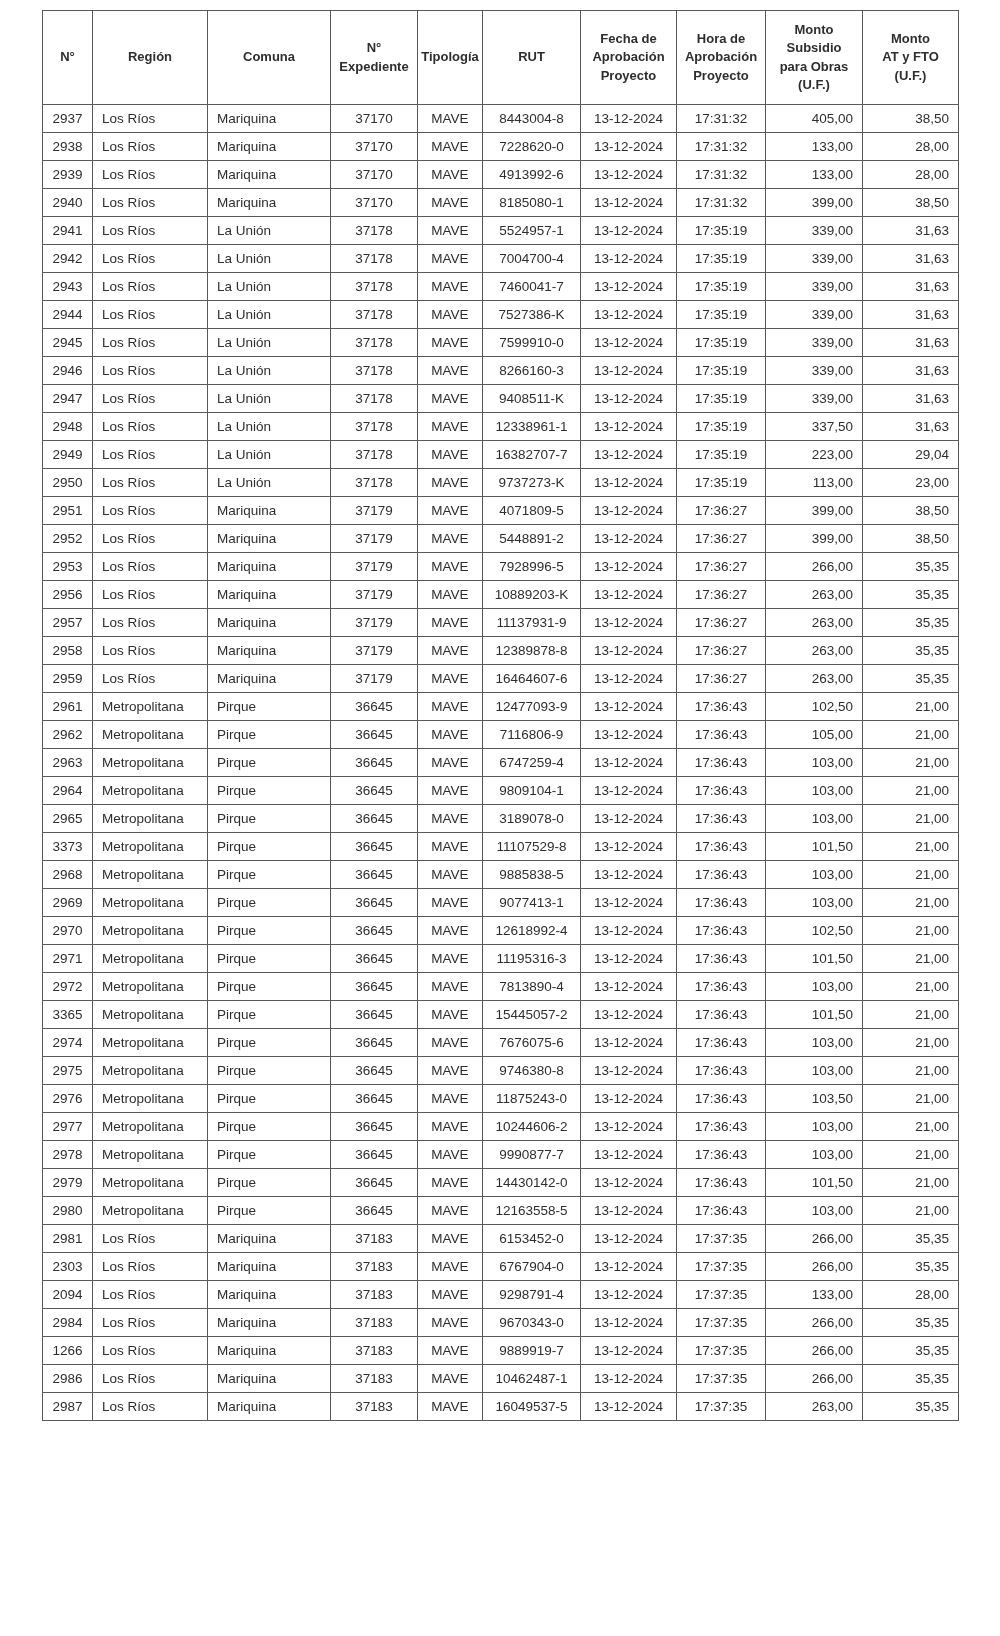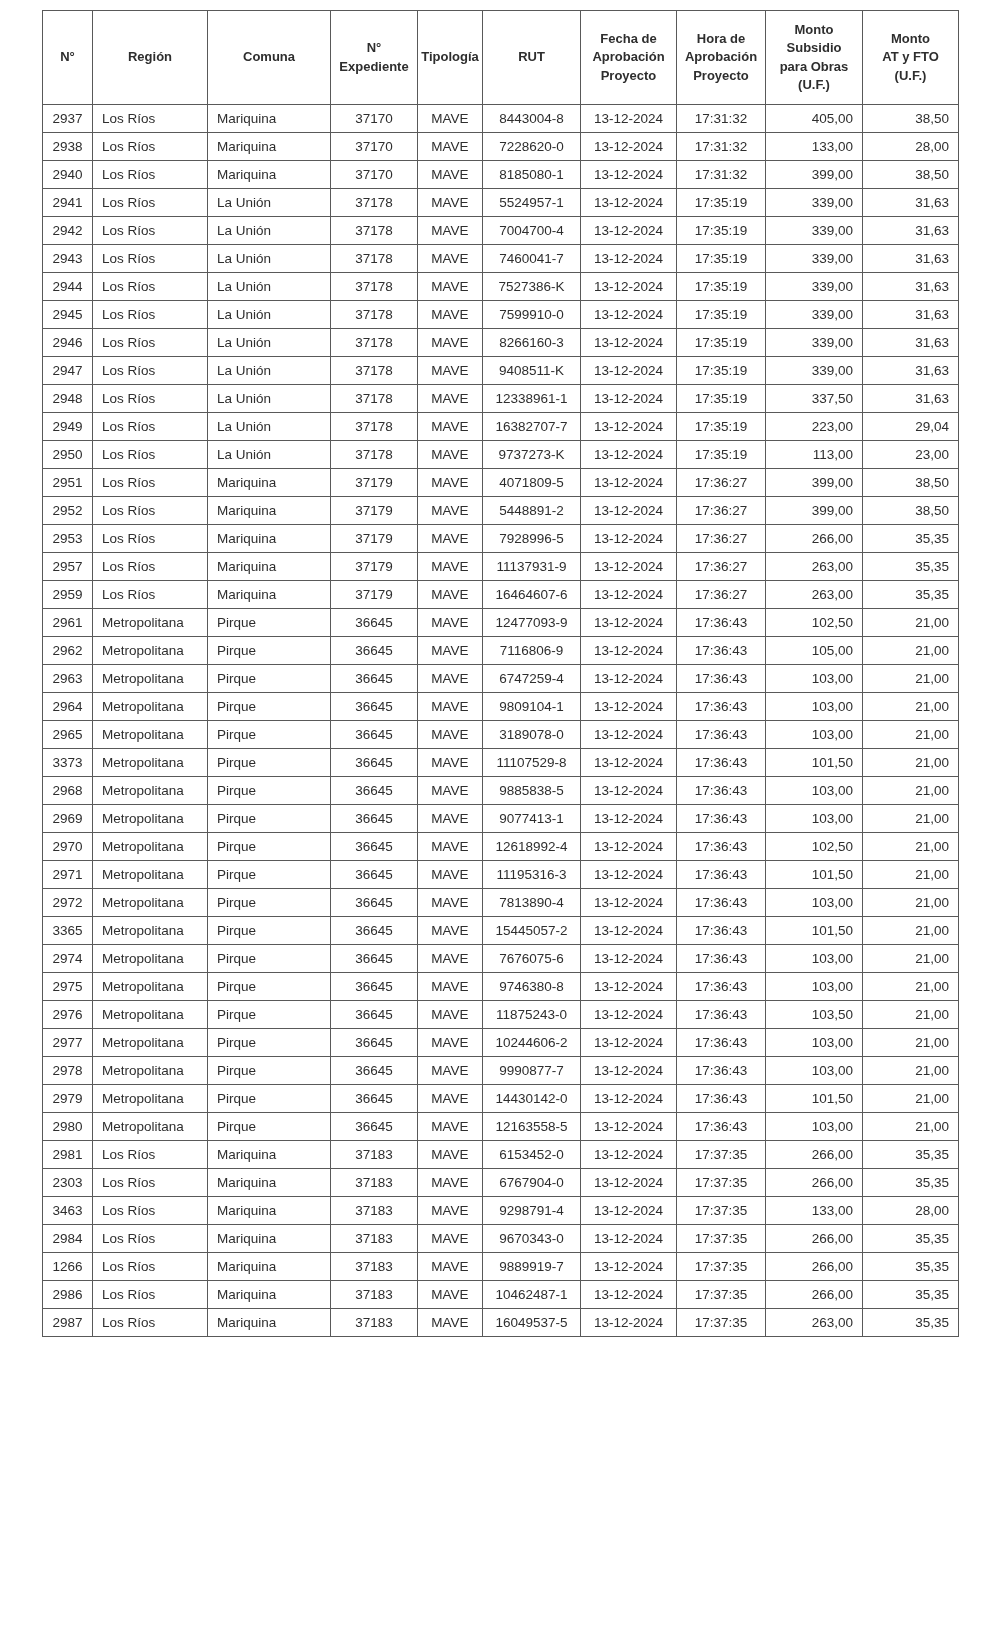--- a/index.html
+++ b/index.html
@@ -101,20 +101,32 @@
           <td>Mariquina</td>
           <td>37170</td>
           <td>MAVE</td>
           <td>7228620-0</td>
           <td>13-12-2024</td>
           <td>17:31:32</td>
           <td>133,00</td>
           <td>28,00</td>
         </tr>
         <tr>
+          <td>2939</td>
+          <td>Los Ríos</td>
+          <td>Mariquina</td>
+          <td>37170</td>
+          <td>MAVE</td>
+          <td>4913992-6</td>
+          <td>13-12-2024</td>
+          <td>17:31:32</td>
+          <td>133,00</td>
+          <td>28,00</td>
+        </tr>
+        <tr>
           <td>2940</td>
           <td>Los Ríos</td>
           <td>Mariquina</td>
           <td>37170</td>
           <td>MAVE</td>
           <td>8185080-1</td>
           <td>13-12-2024</td>
           <td>17:31:32</td>
           <td>399,00</td>
           <td>38,50</td>
@@ -269,44 +281,68 @@
           <td>Mariquina</td>
           <td>37179</td>
           <td>MAVE</td>
           <td>7928996-5</td>
           <td>13-12-2024</td>
           <td>17:36:27</td>
           <td>266,00</td>
           <td>35,35</td>
         </tr>
         <tr>
-          <td>2957</td>
+          <td>2956</td>
           <td>Los Ríos</td>
           <td>Mariquina</td>
           <td>37179</td>
           <td>MAVE</td>
-          <td>11137931-9</td>
+          <td>10889203-K</td>
           <td>13-12-2024</td>
           <td>17:36:27</td>
           <td>263,00</td>
           <td>35,35</td>
         </tr>
         <tr>
-          <td>2959</td>
+          <td>2957</td>
           <td>Los Ríos</td>
           <td>Mariquina</td>
           <td>37179</td>
           <td>MAVE</td>
-          <td>16464607-6</td>
+          <td>11137931-9</td>
           <td>13-12-2024</td>
           <td>17:36:27</td>
           <td>263,00</td>
           <td>35,35</td>
         </tr>
         <tr>
+          <td>2958</td>
+          <td>Los Ríos</td>
+          <td>Mariquina</td>
+          <td>37179</td>
+          <td>MAVE</td>
+          <td>12389878-8</td>
+          <td>13-12-2024</td>
+          <td>17:36:27</td>
+          <td>263,00</td>
+          <td>35,35</td>
+        </tr>
+        <tr>
+          <td>2959</td>
+          <td>Los Ríos</td>
+          <td>Mariquina</td>
+          <td>37179</td>
+          <td>MAVE</td>
+          <td>16464607-6</td>
+          <td>13-12-2024</td>
+          <td>17:36:27</td>
+          <td>263,00</td>
+          <td>35,35</td>
+        </tr>
+        <tr>
           <td>2961</td>
           <td>Metropolitana</td>
           <td>Pirque</td>
           <td>36645</td>
           <td>MAVE</td>
           <td>12477093-9</td>
           <td>13-12-2024</td>
           <td>17:36:43</td>
           <td>102,50</td>
           <td>21,00</td>
@@ -545,21 +581,21 @@
           <td>Mariquina</td>
           <td>37183</td>
           <td>MAVE</td>
           <td>6767904-0</td>
           <td>13-12-2024</td>
           <td>17:37:35</td>
           <td>266,00</td>
           <td>35,35</td>
         </tr>
         <tr>
-          <td>3463</td>
+          <td>2094</td>
           <td>Los Ríos</td>
           <td>Mariquina</td>
           <td>37183</td>
           <td>MAVE</td>
           <td>9298791-4</td>
           <td>13-12-2024</td>
           <td>17:37:35</td>
           <td>133,00</td>
           <td>28,00</td>
         </tr>

